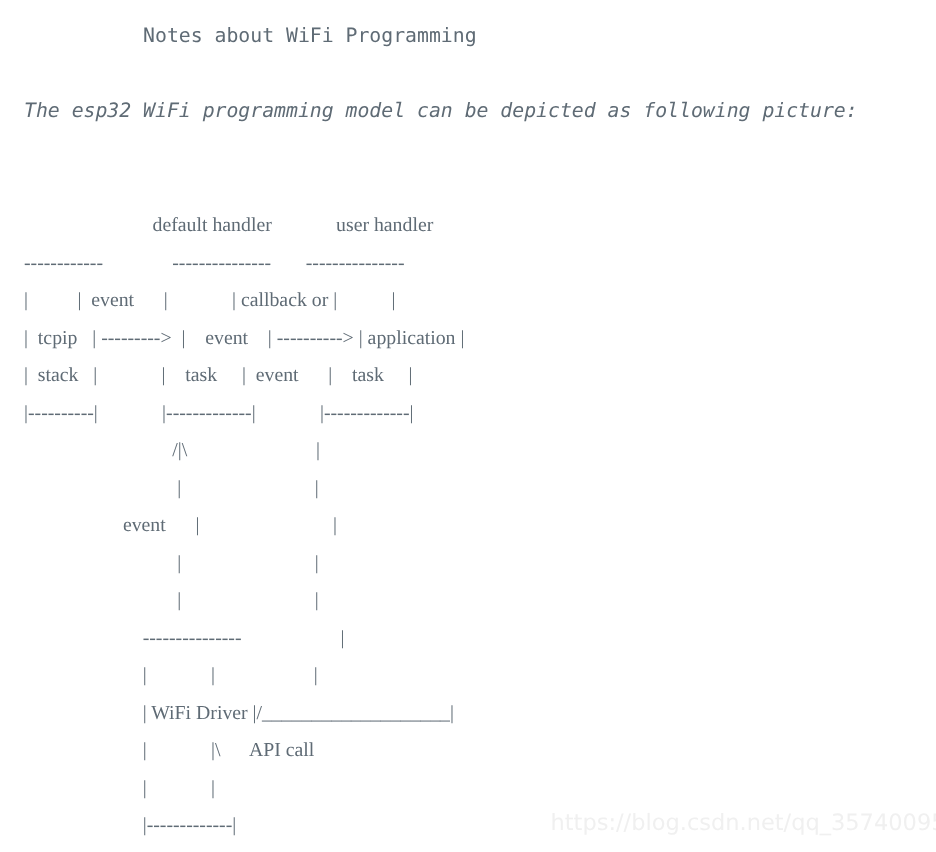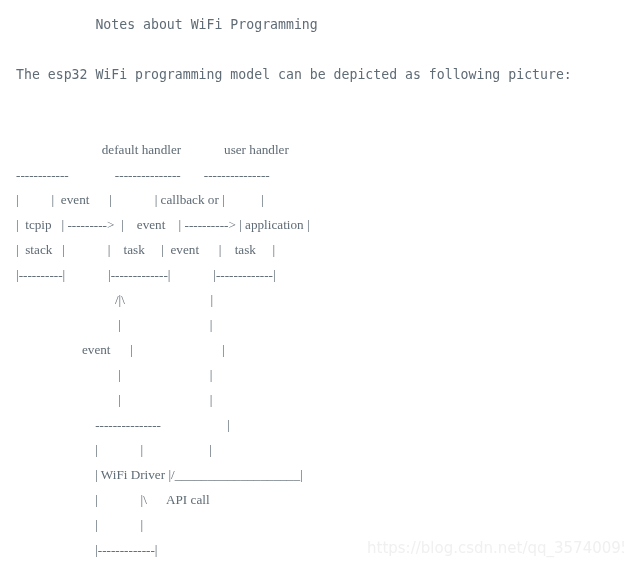--- a/index.html
+++ b/index.html
@@ -38,20 +38,21 @@
   }
 
   .intro-line {
     position: absolute;
     left: 16px;
     top: 62px;
     font-size: 13.2px;
     line-height: 25px;
     white-space: pre;
     color: #5f6b75;
+    font-style: italic;
   }
 
   
   .ascii-art {
     position: absolute;
     left: 16px;
     top: 137px;
     margin: 0;
     padding: 0;
     font-family: Liberation Serif, serif;

